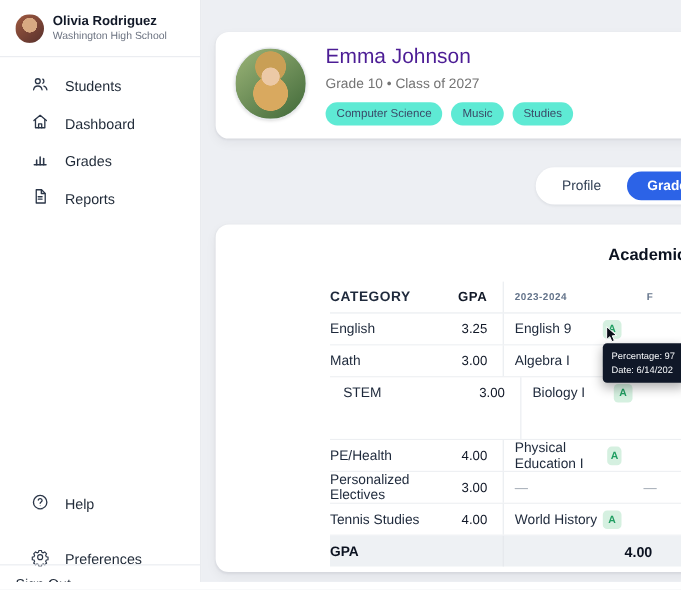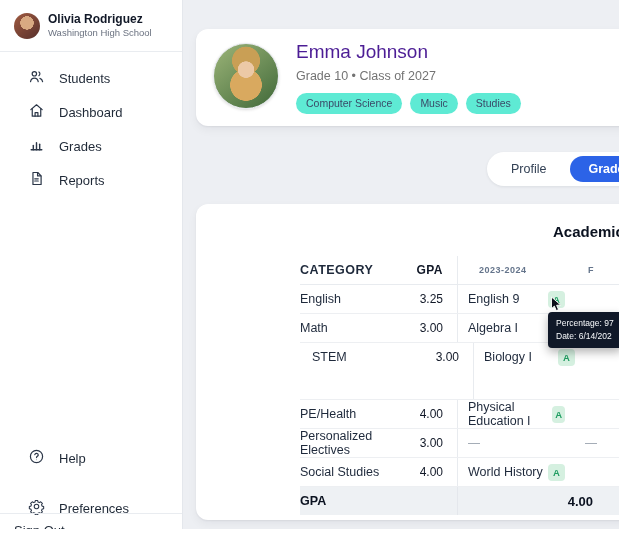--- a/index.html
+++ b/index.html
@@ -168,21 +168,21 @@
     <span class="tab-grades">Grades</span>
   </div>
 
   <section class="card">
     <div class="card-title">Academic</div>
 
     <div class="table">
       <div class="thead">
         <span class="th cat">Category</span>
         <span class="th gpa">GPA</span>
-        <span class="th year" style="padding-left:21px">2023-2024</span>
+        <span class="th year" style="padding-left:10px">2023-2024</span>
         <span class="th fin" style="padding-left:11px">F</span>
       </div>
 
       <div class="trow">
         <span class="cat">English</span>
         <span class="gpa">3.25</span>
         <span class="year">
             <span class="course">English 9</span>
             <span class="badge">A</span>
           </span>
@@ -224,21 +224,21 @@
         <span class="gpa">3.00</span>
         <span class="year">
             <span class="course dash">—</span>
           </span>
         <span class="fin">
             <span class="dash">—</span>
           </span>
       </div>
 
       <div class="trow">
-        <span class="cat">Social Studies</span>
+        <span class="cat">Tennis Studies</span>
         <span class="gpa">4.00</span>
         <span class="year">
             <span class="course">World History</span>
             <span class="badge">A</span>
           </span>
         <span class="fin"></span>
       </div>
 
       <div class="trow-summary">
         <span class="sum-label">GPA</span>

